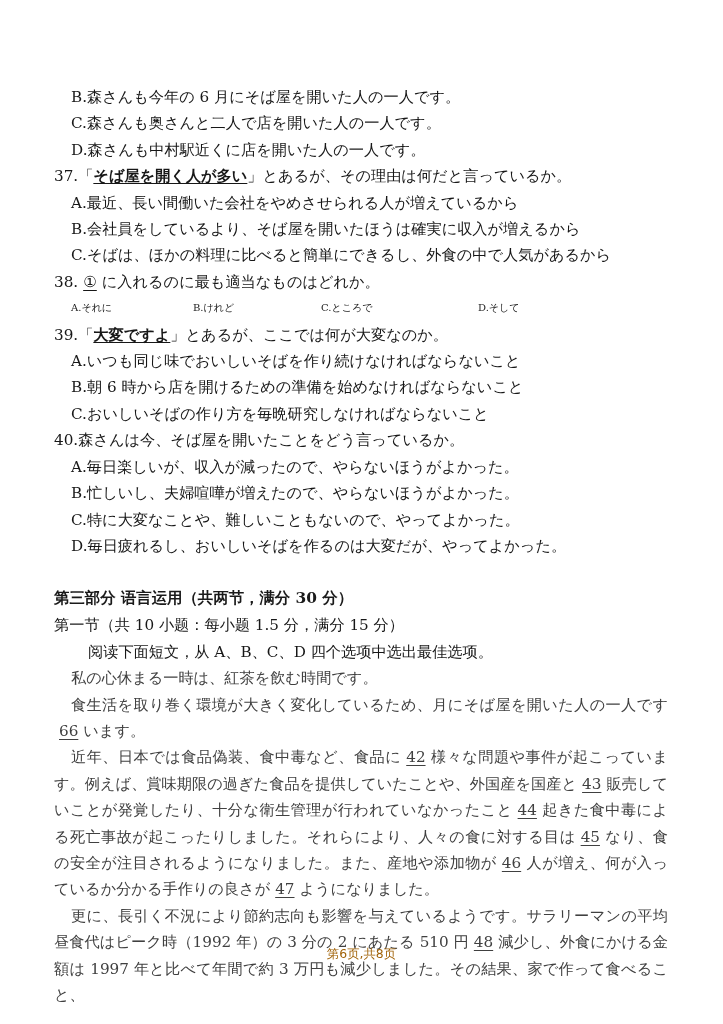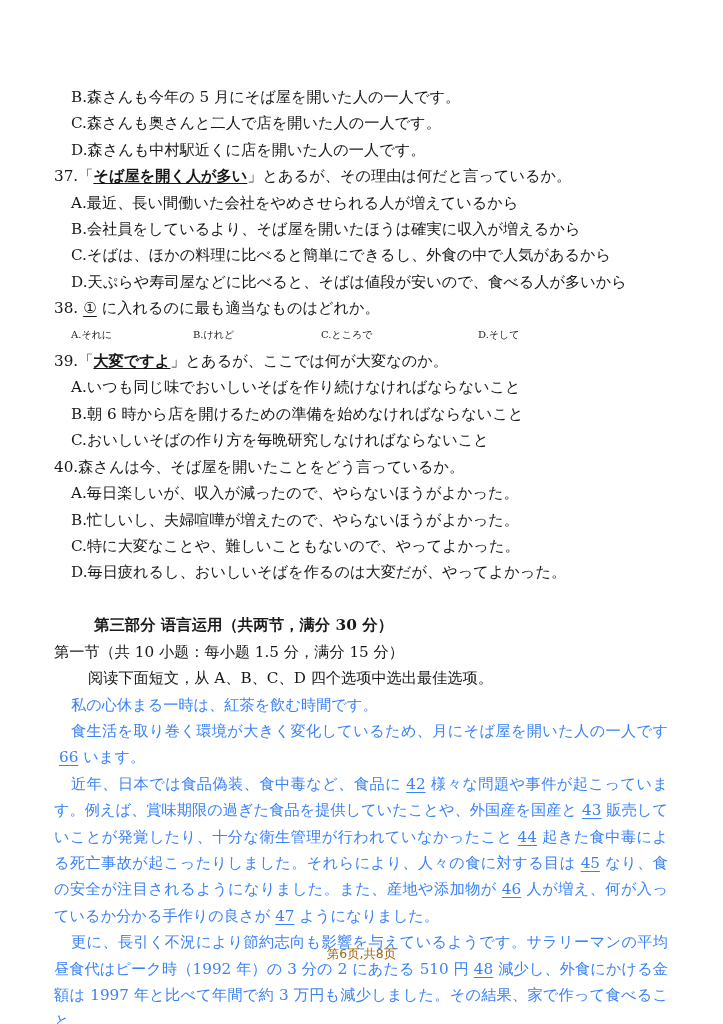--- a/index.html
+++ b/index.html
@@ -34,41 +34,40 @@
     line-height: 26.4px;
     white-space: nowrap;
     letter-spacing: 0px;
     color: #171717;
   }
   .indent1 { padding-left: 17px; }
   .indent2 { padding-left: 34px; }
   .flow {
     font-size: 15.2px;
     line-height: 26.4px;
-    color: #3b82f6;
+    color: #404040;
     text-align: justify;
     text-justify: inter-ideograph;
   }
   .flow.first { text-indent: 17px; }
   .bu { font-weight: bold; text-decoration: underline; text-underline-offset: 2px; }
   .blank {
     text-decoration: underline;
     text-underline-offset: 3px;
     padding: 0 5px;
     font-family: "DejaVu Serif", "Liberation Serif", serif;
   }
   .gap-sec {
     height: 26px;
   }
   .sec-head {
     font-size: 15.4px;
     line-height: 27px;
     font-weight: bold;
     white-space: nowrap;
-    margin-left: 40px;
   }
   .opt-row {
     font-size: 10px;
     line-height: 26.4px;
     white-space: nowrap;
     padding-left: 17px;
   }
   .opt-row span.o {
     display: inline-block;
   }
@@ -85,29 +84,28 @@
     font-family: "DejaVu Sans", "Liberation Sans", sans-serif;
     color: #a16207;
   }
 </style>
 </head>
 <body>
 
 <div class="page">
   <div class="content">
 
-    <div class="line indent1">B.森さんも今年の 5 月にそば屋を開いた人の一人です。</div>
+    <div class="line indent1">B.森さんも今年の 6 月にそば屋を開いた人の一人です。</div>
     <div class="line indent1">C.森さんも奥さんと二人で店を開いた人の一人です。</div>
     <div class="line indent1">D.森さんも中村駅近くに店を開いた人の一人です。</div>
 
     <div class="line"><span>37.</span><span>「</span><span class="bu">そば屋を開く人が多い</span><span>」</span><span>とあるが、その理由は何だと言っているか。</span></div>
     <div class="line indent1">A.最近、長い間働いた会社をやめさせられる人が増えているから</div>
     <div class="line indent1">B.会社員をしているより、そば屋を開いたほうは確実に収入が増えるから</div>
     <div class="line indent1">C.そばは、ほかの料理に比べると簡単にできるし、外食の中で人気があるから</div>
-    <div class="line indent1">D.天ぷらや寿司屋などに比べると、そばは値段が安いので、食べる人が多いから</div>
 
     <div class="line"><span>38.</span><span class="blank">①</span><span>に入れるのに最も適当なものはどれか。</span></div>
     <div class="opt-row"><span class="o o-a">A.それに</span><span class="o o-b">B.けれど</span><span class="o o-c">C.ところで</span><span class="o">D.そして</span></div>
 
     <div class="line"><span>39.</span><span>「</span><span class="bu">大変ですよ</span><span>」</span><span>とあるが、ここでは何が大変なのか。</span></div>
     <div class="line indent1">A.いつも同じ味でおいしいそばを作り続けなければならないこと</div>
     <div class="line indent1">B.朝 6 時から店を開けるための準備を始めなければならないこと</div>
     <div class="line indent1">C.おいしいそばの作り方を毎晩研究しなければならないこと</div>
 
     <div class="line"><span>40.</span><span>森さんは今、そば屋を開いたことをどう言っているか。</span></div>

